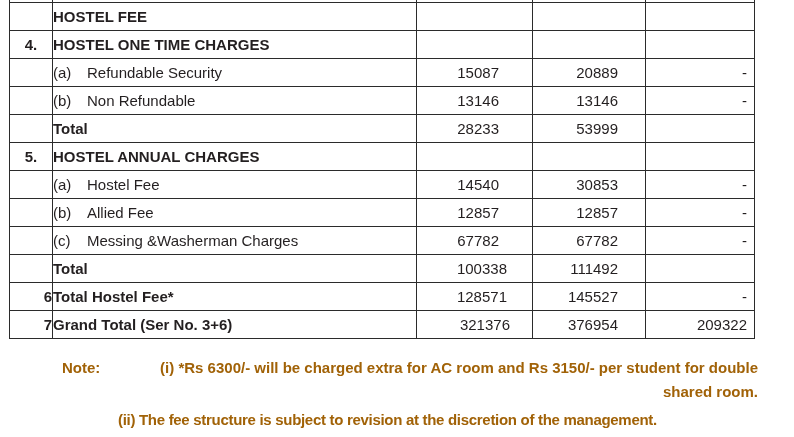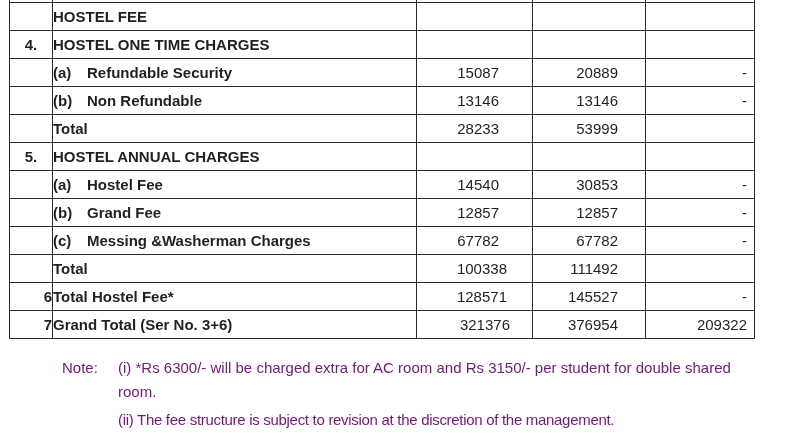--- a/index.html
+++ b/index.html
@@ -9,33 +9,33 @@
               table-layout: fixed; width: 745px; }
   table.fee td { border: 1.5px solid #2b2b2b; height: 27px; padding: 0; font-size: 15px;
                  vertical-align: middle; white-space: nowrap; }
   col.c1 { width: 43px; }
   col.c2 { width: 364px; }
   col.c3 { width: 116px; }
   col.c4 { width: 113px; }
   col.c5 { width: 109px; }
   td.sn { text-align: right; padding-right: 10px; font-weight: bold; }
   td.sn.left { text-align: center; padding-right: 0; padding-left: 0; }
-  td.desc { padding-left: 10px; font-weight: bold; }
+  td.desc { padding-left: 10px; }
   td.desc.bold { font-weight: bold; }
   td.num { text-align: right; padding-right: 26px; margin-left: 22px; }
   td.num.c3n { padding-right: 33px; }
   td.num.c4n { padding-right: 27px; }
   td.num.c5n { padding-right: 7px; }
   td.bold { font-weight: normal; }
   .sub-letter { display: inline-block; width: 34px; }
-  .note { position: absolute; left: 62px; top: 356px; font-size: 15px; font-weight: normal;
-          line-height: 24px; color: #701a75; }
+  .note { position: absolute; left: 62px; top: 356px; font-size: 15px; font-weight: bold;
+          line-height: 24px; color: #a16207; }
   .note-row { display: flex; }
   .note-label { width: 56px; flex: none; }
-  .note-body { width: 640px; }
+  .note-body { width: 640px; text-align: right; }
   .note-item { margin-bottom: 3px; }
   .note-item2 { position: absolute; left: 56px; top: 52px; white-space: nowrap; letter-spacing: -0.3px; }
 </style>
 </head>
 <body>
 
 <table class="fee">
   <colgroup>
       <col class="c1">
       <col class="c2">
@@ -95,21 +95,21 @@
     </tr>
     <tr>
       <td class="sn"></td>
       <td class="desc"><span class="sub-letter">(a)</span><span>Hostel Fee</span></td>
       <td class="num c3n">14540</td>
       <td class="num c4n">30853</td>
       <td class="num c5n">-</td>
     </tr>
     <tr>
       <td class="sn"></td>
-      <td class="desc"><span class="sub-letter">(b)</span><span>Grand Fee</span></td>
+      <td class="desc"><span class="sub-letter">(b)</span><span>Allied Fee</span></td>
       <td class="num c3n">12857</td>
       <td class="num c4n">12857</td>
       <td class="num c5n">-</td>
     </tr>
     <tr>
       <td class="sn"></td>
       <td class="desc"><span class="sub-letter">(c)</span><span>Messing &amp;Washerman Charges</span></td>
       <td class="num c3n">67782</td>
       <td class="num c4n">67782</td>
       <td class="num c5n">-</td>

